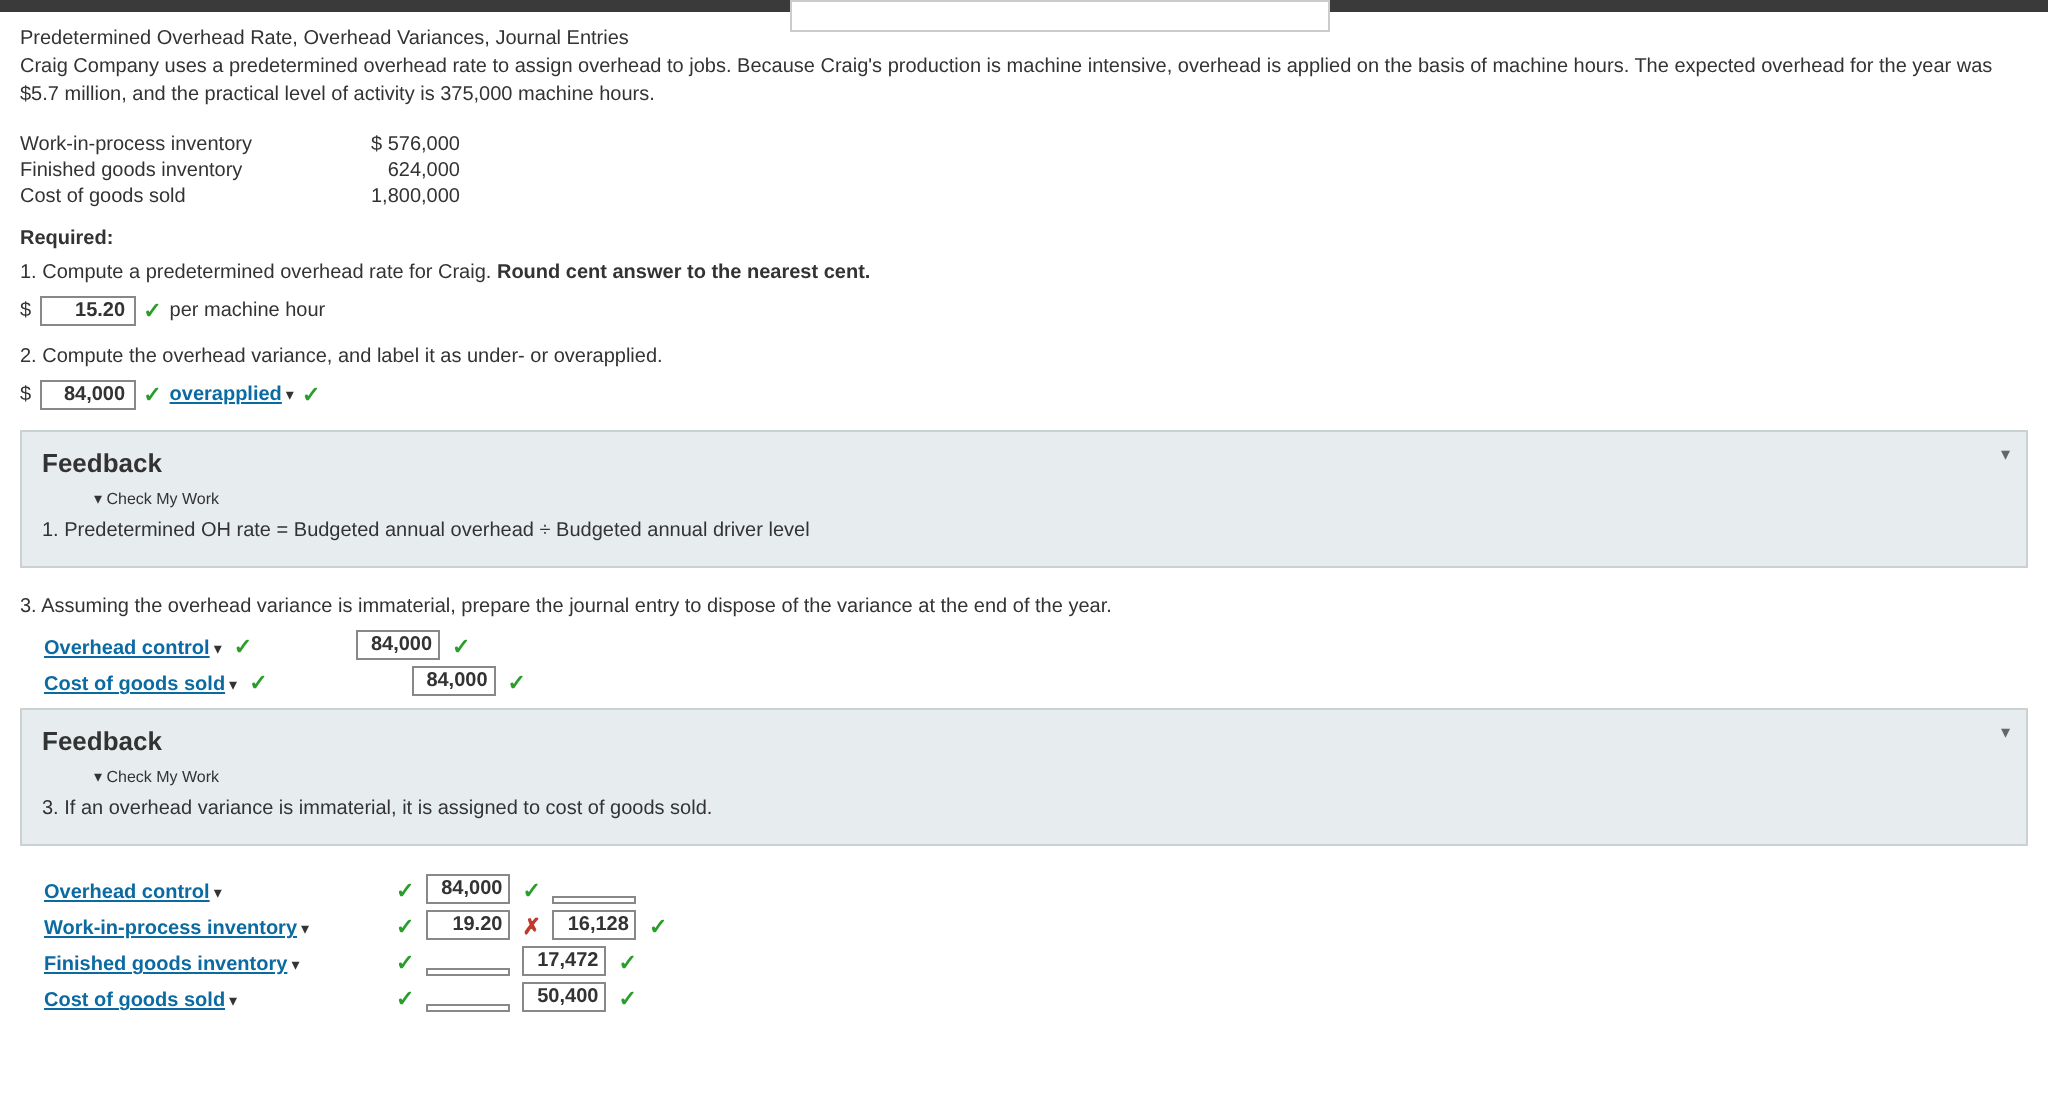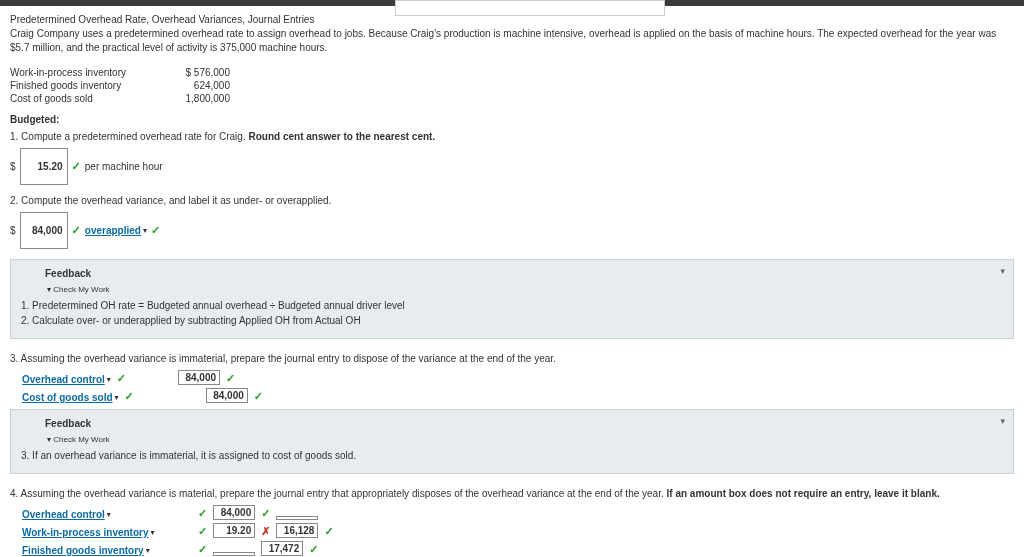--- a/index.html
+++ b/index.html
@@ -12,27 +12,27 @@
   .para-indent { margin-left: 12px; margin-bottom: 6px; }
   .tbl { margin-bottom: 10px; }
   .row { display: flex; margin-bottom: 2px; }
   .row .lbl { width: 140px; }
   .row .amt { width: 80px; text-align: right; }
   .req { font-weight: bold; margin: 6px 0; }
   .q { margin-bottom: 6px; }
   .q b { font-weight: bold; }
   .answer-row { display: flex; align-items: center; gap: 4px; margin: 4px 0 10px 0; }
   .dollar { }
-  .inputbox { border: 1px solid #888; padding: 12px 4px; text-align: right; min-width: 48px; display: inline-block; font-weight: bold; background: #fff; }
+  .inputbox { border: 1px solid #888; padding: 1px 4px; text-align: right; min-width: 48px; display: inline-block; font-weight: bold; background: #fff; }
   .check { color: #2a9d2a; font-weight: bold; font-size: 11px; }
   .cross { color: #c0392b; font-weight: bold; font-size: 11px; }
   .linklike { color: #0a6aa1; text-decoration: underline; font-weight: bold; }
   .dropicon { font-size: 8px; color: #333; margin-left: 2px; }
   .feedback { background: #e7ecee; border: 1px solid #c9d1d4; padding: 8px 10px; margin: 6px 0 14px 0; position: relative; }
-  .feedback .fbtitle { font-weight: bold; font-size: 10px; margin-bottom: 6px; margin-left: 24px; }
+  .feedback .fbtitle { font-weight: bold; font-size: 13px; margin-bottom: 6px; }
   .feedback .cmw { font-size: 8px; margin-bottom: 6px; color: #333; margin-left: 26px; }
   .feedback .fbline { margin: 4px 0; font-size: 10px; }
   .feedback .chev { position: absolute; right: 8px; top: 6px; font-size: 9px; color: #666; }
   .sub { margin-left: 12px; }
   .sub .row2 { display: flex; align-items: flex-end; gap: 6px; margin: 3px 0; }
   .account { display: inline-flex; align-items: center; }
   .amtbox { border: 1px solid #888; padding: 1px 3px; min-width: 42px; text-align: right; display: inline-block; background: #fff; font-weight: bold; }
   .amtbox.empty { min-width: 42px; }
   .indent1 { margin-left: 18px; }
 </style>
@@ -57,21 +57,21 @@
     <div class="row">
       <div class="lbl">Finished goods inventory</div>
       <div class="amt">624,000</div>
     </div>
     <div class="row">
       <div class="lbl">Cost of goods sold</div>
       <div class="amt">1,800,000</div>
     </div>
   </div>
 
-  <div class="req">Budgeted:</div>
+  <div class="req">Required:</div>
 
   <div class="q">
     <span>1. Compute a predetermined overhead rate for Craig. </span><b>Round cent answer to the nearest cent.</b>
   </div>
   <div class="answer-row">
     <span class="dollar">$</span>
     <span class="inputbox">15.20</span>
     <span class="check">✓</span>
     <span>per machine hour</span>
   </div>
@@ -86,21 +86,20 @@
       <span class="dropicon">▾</span>
     </span>
     <span class="check">✓</span>
   </div>
 
   <div class="feedback">
     <span class="chev">▾</span>
     <div class="fbtitle">Feedback</div>
     <div class="cmw">▾ Check My Work</div>
     <div class="fbline">1. Predetermined OH rate = Budgeted annual overhead ÷ Budgeted annual driver level</div>
-    <div class="fbline">2. Calculate over- or underapplied by subtracting Applied OH from Actual OH</div>
   </div>
 
   <div class="q">3. Assuming the overhead variance is immaterial, prepare the journal entry to dispose of the variance at the end of the year.</div>
   <div class="sub">
     <div class="row2">
       <span class="account">
         <span class="linklike">Overhead control</span>
         <span class="dropicon">▾</span>
       </span>
       <span class="check">✓</span>
@@ -120,23 +119,20 @@
     </div>
   </div>
 
   <div class="feedback">
     <span class="chev">▾</span>
     <div class="fbtitle">Feedback</div>
     <div class="cmw">▾ Check My Work</div>
     <div class="fbline">3. If an overhead variance is immaterial, it is assigned to cost of goods sold.</div>
   </div>
 
-  <div class="q">
-    <span>4. Assuming the overhead variance is material, prepare the journal entry that appropriately disposes of the overhead variance at the end of the year. </span><b>If an amount box does not require an entry, leave it blank.</b>
-  </div>
   <div class="sub">
     <div class="row2">
       <span class="account" style="width:170px">
         <span class="linklike">Overhead control</span>
         <span class="dropicon">▾</span>
       </span>
       <span class="check">✓</span>
       <span class="amtbox">84,000</span>
       <span class="check">✓</span>
       <span class="amtbox empty"></span>

